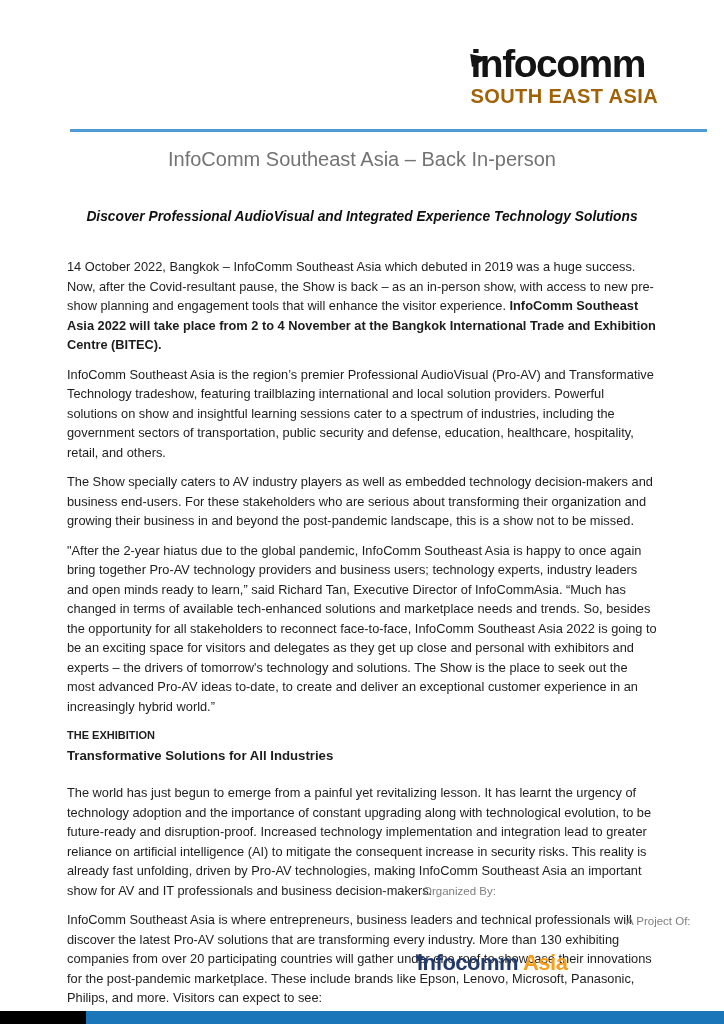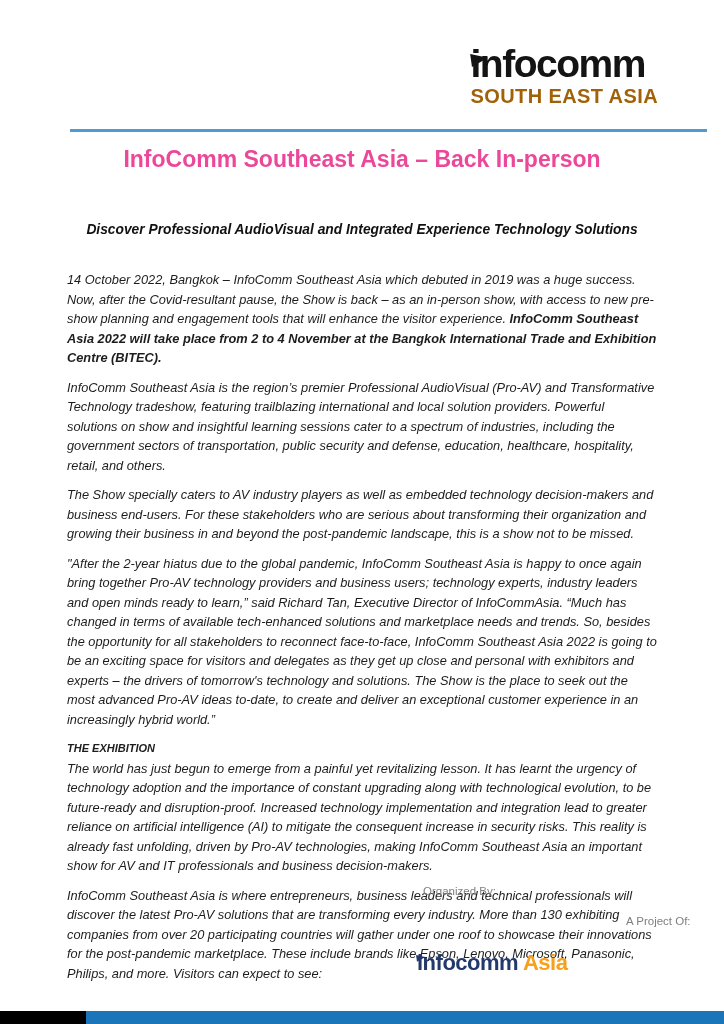--- a/index.html
+++ b/index.html
@@ -33,32 +33,32 @@
   .header-rule{
     position:absolute;top:129px;left:70px;width:637px;height:3px;
     background:#4D9AD5;
   }
 
   
   .content{
     position:absolute;left:67px;top:146px;width:590px;
   }
   .doc-title{
-    text-align:center;font-size:23px;font-weight:bold;color:#ec4899;
+    text-align:center;font-size:20px;font-weight:normal;color:#737373;
     line-height:26px;
   }
   .doc-subtitle{
-    margin-top:46px;text-align:center;
+    margin-top:33px;text-align:center;
     font-size:13.8px;font-weight:bold;font-style:italic;
     line-height:24px;color:#111;
   }
   .body-copy{margin-top:28px;}
   .body-copy p{
     margin:0 0 10px 0;
-    font-size:12.8px;line-height:19.5px;color:#1d1d1d;font-style:italic;
+    font-size:12.8px;line-height:19.5px;color:#1d1d1d;
   }
   .body-copy p.section-head{
     margin:4px 0 0 0;font-weight:bold;font-size:11px;
   }
   .body-copy p.section-subhead{
     margin:0 0 18px 0;font-weight:bold;font-size:13.2px;
   }
   .bold-run{font-weight:bold;}
 
   
@@ -115,20 +115,21 @@
     <div class="body-copy">
       <p><span>14 October 2022, Bangkok – InfoComm Southeast Asia which debuted in 2019 was a huge success. Now, after the Covid-resultant pause, the Show is back – as an in-person show, with access to new pre-show planning and engagement tools that will enhance the visitor experience. </span><span class="bold-run">InfoComm Southeast Asia 2022 will take place from 2 to 4 November at the Bangkok International Trade and Exhibition Centre (BITEC).</span></p>
 
       <p>InfoComm Southeast Asia is the region’s premier Professional AudioVisual (Pro-AV) and Transformative Technology tradeshow, featuring trailblazing international and local solution providers. Powerful solutions on show and insightful learning sessions cater to a spectrum of industries, including the government sectors of transportation, public security and defense, education, healthcare, hospitality, retail, and others.</p>
 
       <p>The Show specially caters to AV industry players as well as embedded technology decision-makers and business end-users. For these stakeholders who are serious about transforming their organization and growing their business in and beyond the post-pandemic landscape, this is a show not to be missed.</p>
 
       <p>"After the 2-year hiatus due to the global pandemic, InfoComm Southeast Asia is happy to once again bring together Pro-AV technology providers and business users; technology experts, industry leaders and open minds ready to learn,” said Richard Tan, Executive Director of InfoCommAsia. “Much has changed in terms of available tech-enhanced solutions and marketplace needs and trends. So, besides the opportunity for all stakeholders to reconnect face-to-face, InfoComm Southeast Asia 2022 is going to be an exciting space for visitors and delegates as they get up close and personal with exhibitors and experts – the drivers of tomorrow's technology and solutions. The Show is the place to seek out the most advanced Pro-AV ideas to-date, to create and deliver an exceptional customer experience in an increasingly hybrid world.”</p>
 
       <p class="section-head">THE EXHIBITION</p>
+      <p class="section-subhead">Transformative Solutions for All Industries</p>
 
       <p>The world has just begun to emerge from a painful yet revitalizing lesson. It has learnt the urgency of technology adoption and the importance of constant upgrading along with technological evolution, to be future-ready and disruption-proof. Increased technology implementation and integration lead to greater reliance on artificial intelligence (AI) to mitigate the consequent increase in security risks. This reality is already fast unfolding, driven by Pro-AV technologies, making InfoComm Southeast Asia an important show for AV and IT professionals and business decision-makers.</p>
 
       <p>InfoComm Southeast Asia is where entrepreneurs, business leaders and technical professionals will discover the latest Pro-AV solutions that are transforming every industry. More than 130 exhibiting companies from over 20 participating countries will gather under one roof to showcase their innovations for the post-pandemic marketplace. These include brands like Epson, Lenovo, Microsoft, Panasonic, Philips, and more. Visitors can expect to see:</p>
     </div>
   </div>
 
   <div class="footer-label label-organized">Organized By:</div>
   <div class="footer-label label-project">A Project Of:</div>
 

